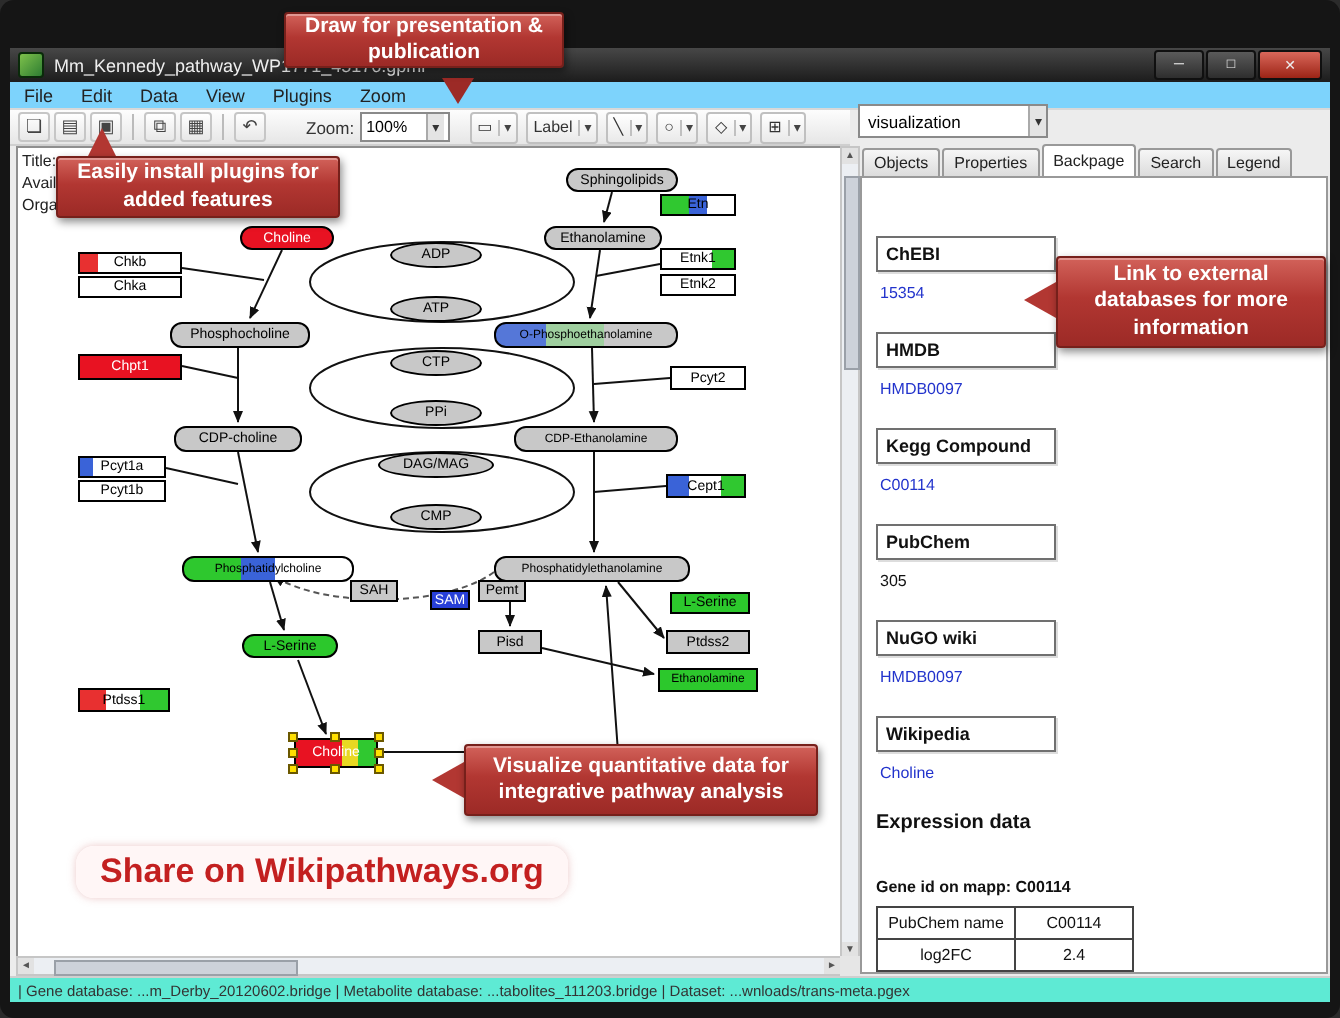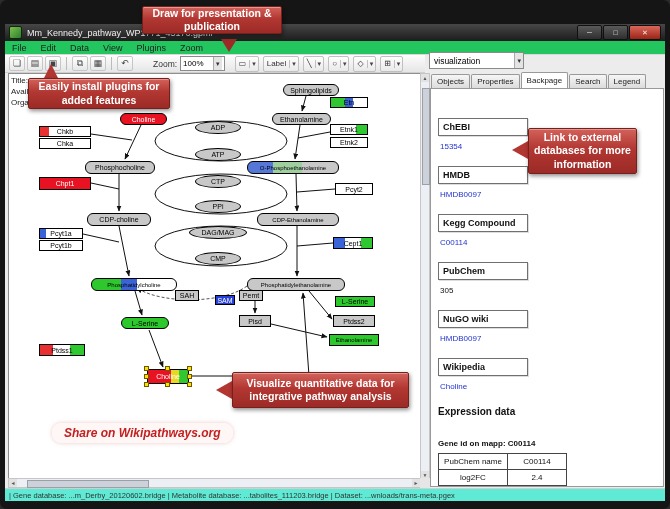--- a/index.html
+++ b/index.html
@@ -11,21 +11,21 @@
   #app-icon{width:11px;height:11px;border-radius:2px;background:linear-gradient(135deg,#7ec14b,#2e7d32);border:1px solid #0a2a0a;margin-right:5px;flex:0 0 auto;}
   #title-text{color:#efefef;font-size:9px;white-space:nowrap;overflow:hidden;flex:1;}
   #win-controls{display:flex;gap:1px;margin-left:6px;}
   .win-btn{width:23px;height:13px;display:flex;align-items:center;justify-content:center;
     font-size:7px;color:#eee;background:linear-gradient(180deg,#5a5a5a,#2e2e2e);border:1px solid #101010;border-radius:2px;cursor:default;}
   .win-btn.close{width:30px;background:linear-gradient(180deg,#d9675a,#9c2416);}
 
   
   #client{position:absolute;left:5px;top:41px;width:660px;height:460px;background:#ececec;}
   #menubar{position:absolute;left:0;top:0;width:660px;height:13px;display:flex;align-items:center;
-    background:#22c55e;border-bottom:1px solid #d8d8d8;font-size:9px;color:#222;}
+    background:#7dd3fc;border-bottom:1px solid #d8d8d8;font-size:9px;color:#222;}
   .menu-item{padding:0 7px;cursor:default;}
   #toolbar{position:absolute;left:0;top:14px;width:420px;height:18px;display:flex;align-items:center;
     background:linear-gradient(180deg,#fdfdfd,#e6e6e6);border-bottom:1px solid #cfcfcf;padding-left:4px;box-sizing:border-box;}
   #tb-buttons{display:flex;align-items:center;gap:2px;}
   .tb-btn{width:16px;height:15px;font-size:9px;line-height:13px;text-align:center;color:#444;
     background:linear-gradient(180deg,#fff,#e8e8e8);border:1px solid #c6c6c6;border-radius:2px;padding:0;}
   .tb-sep{width:1px;height:13px;background:#bbb;margin:0 3px;}
   #zoom-label{font-size:8.5px;color:#333;margin:0 3px 0 20px;}
   #zoom-combo{display:flex;align-items:center;height:13px;background:#fff;border:1px solid #8a8a8a;font-size:8px;padding:0 2px;}
   #zoom-combo span:first-child{width:30px;}
@@ -103,25 +103,25 @@
   
   .callout{position:absolute;z-index:60;display:flex;align-items:center;justify-content:center;text-align:center;
     background:linear-gradient(180deg,#d2625a,#b23732 45%,#9c2a26);border:1px solid #76201b;border-radius:2px;
     color:#fff;font-weight:bold;font-size:10.5px;line-height:1.25;padding:2px 5px;box-sizing:border-box;
     box-shadow:1px 2px 4px rgba(0,0,0,.45), inset 0 1px 0 rgba(255,255,255,.35);}
   .pointer{position:absolute;width:0;height:0;z-index:59;}
   #co-draw{left:142px;top:6px;width:140px;height:28px;}
   #co-draw-ptr{left:221px;top:39px;border-left:8px solid transparent;border-right:8px solid transparent;border-top:13px solid #9c2a26;}
   #co-plugins{left:28px;top:78px;width:142px;height:31px;}
   #co-plugins-ptr{left:44px;top:64px;border-left:7px solid transparent;border-right:7px solid transparent;border-bottom:14px solid #b23732;}
-  #co-link{left:528px;top:128px;width:109px;height:46px;}
+  #co-link{left:528px;top:128px;width:135px;height:46px;}
   #co-link-ptr{left:512px;top:141px;border-top:9px solid transparent;border-bottom:9px solid transparent;border-right:16px solid #b23732;}
   #co-viz{left:232px;top:372px;width:177px;height:36px;}
   #co-viz-ptr{left:216px;top:381px;border-top:9px solid transparent;border-bottom:9px solid transparent;border-right:16px solid #b23732;}
-  #share{position:absolute;left:52px;top:423px;z-index:40;font-size:12px;font-weight:bold;font-style:italic;color:#c32020;
+  #share{position:absolute;left:38px;top:423px;z-index:40;font-size:17px;font-weight:bold;color:#c32020;
     background:rgba(255,245,245,.85);border-radius:9px;padding:3px 12px;box-shadow:0 0 4px rgba(200,100,100,.35);}
 </style>
 </head>
 <body>
 
 <div id="root">
 
   <div id="titlebar">
     <div id="app-icon"></div>
     <div id="title-text">Mm_Kennedy_pathway_WP1771_45176.gpml</div>

